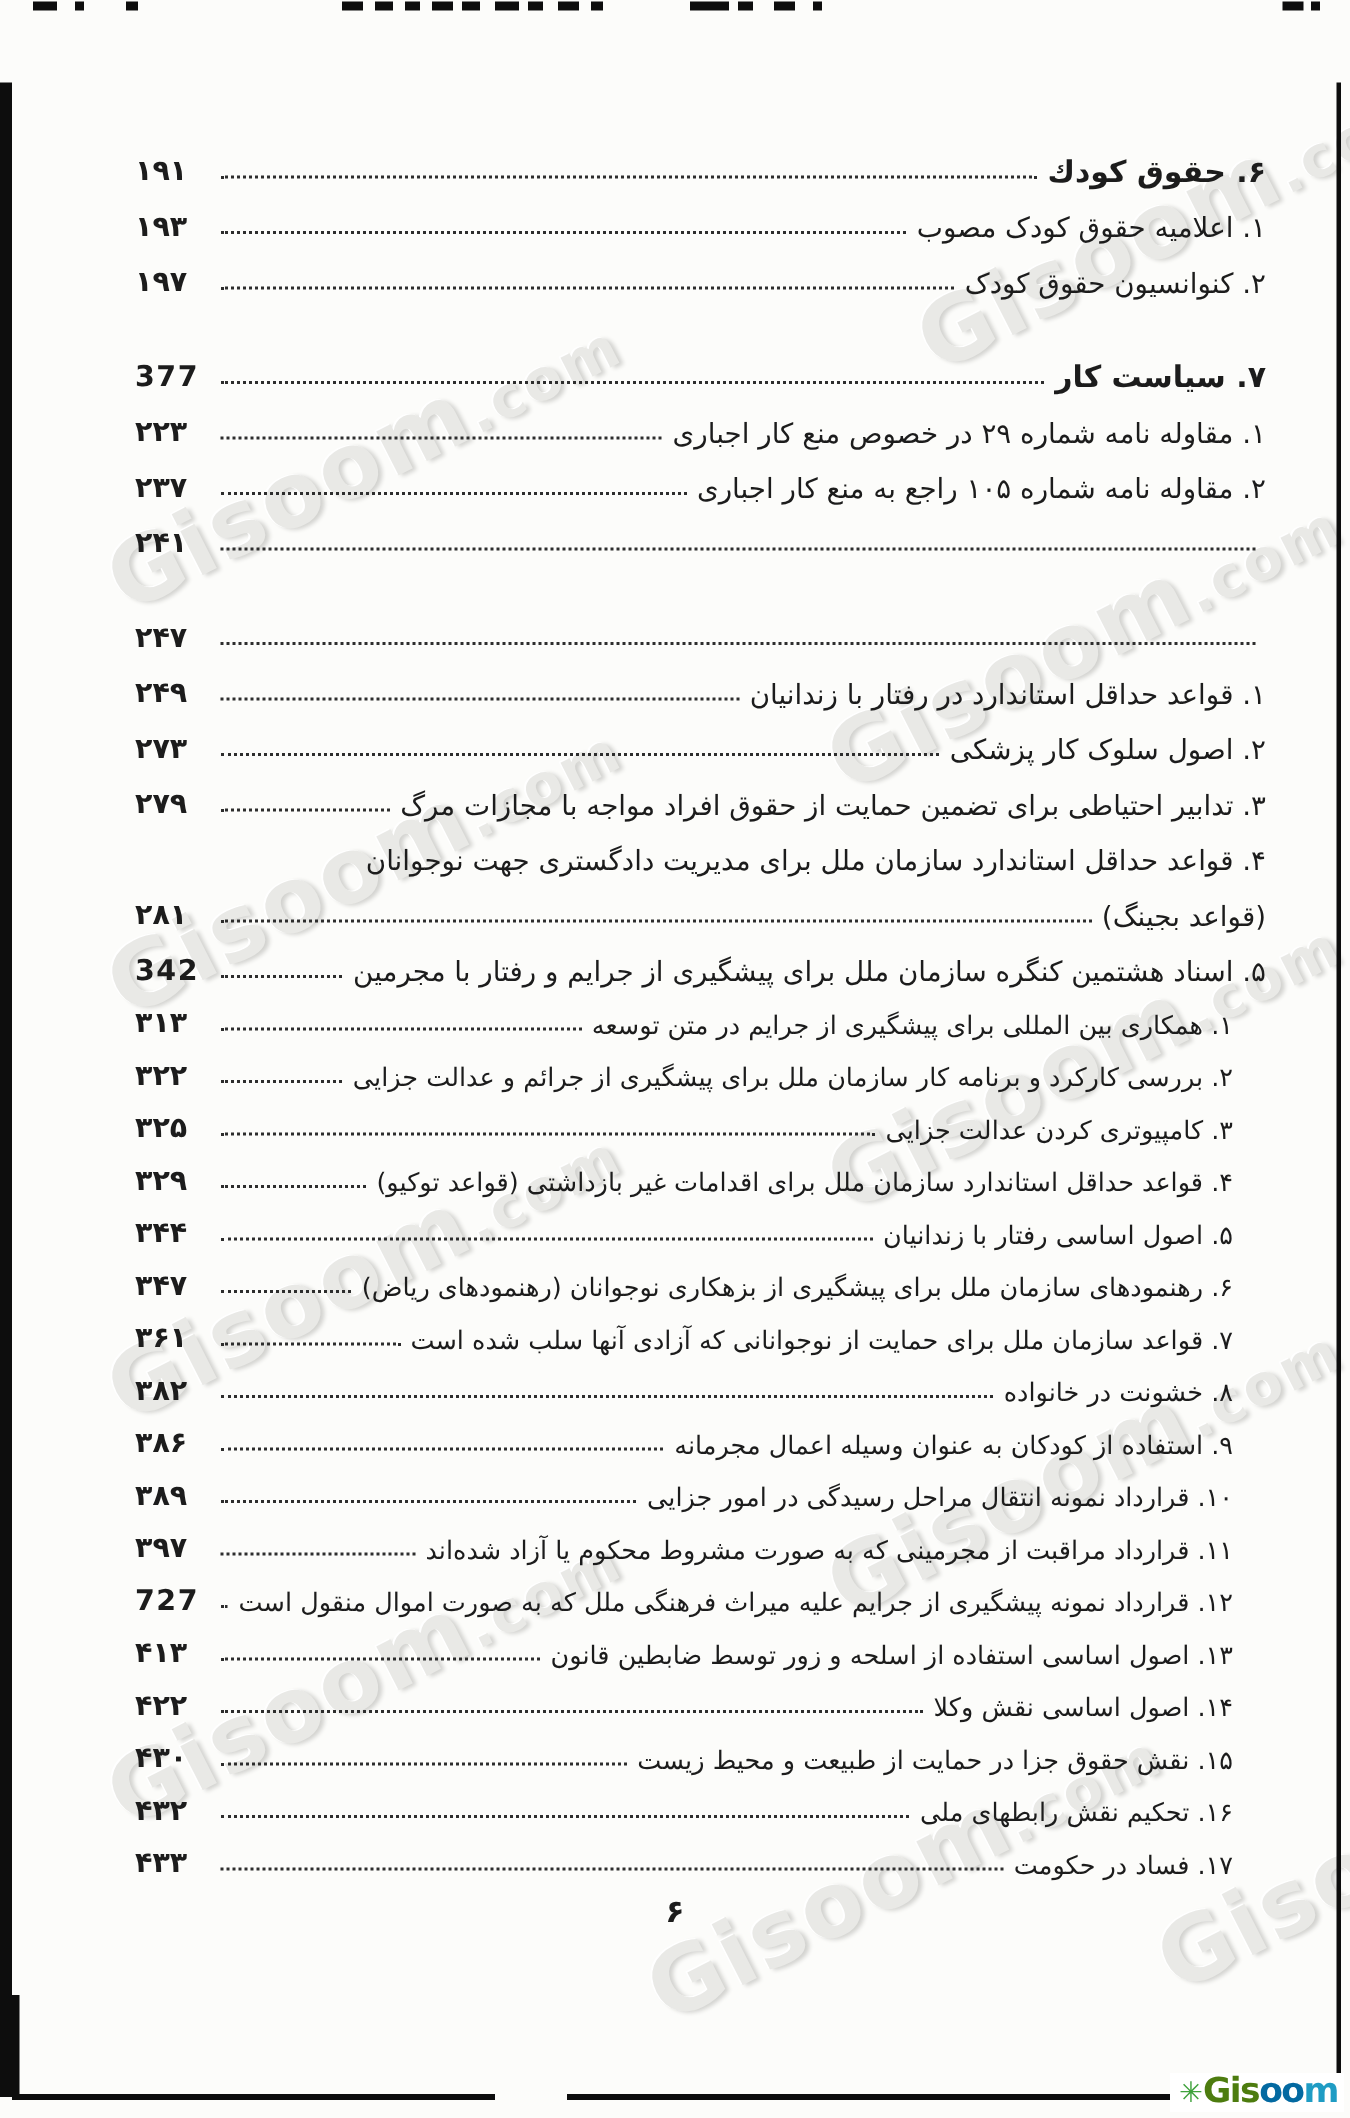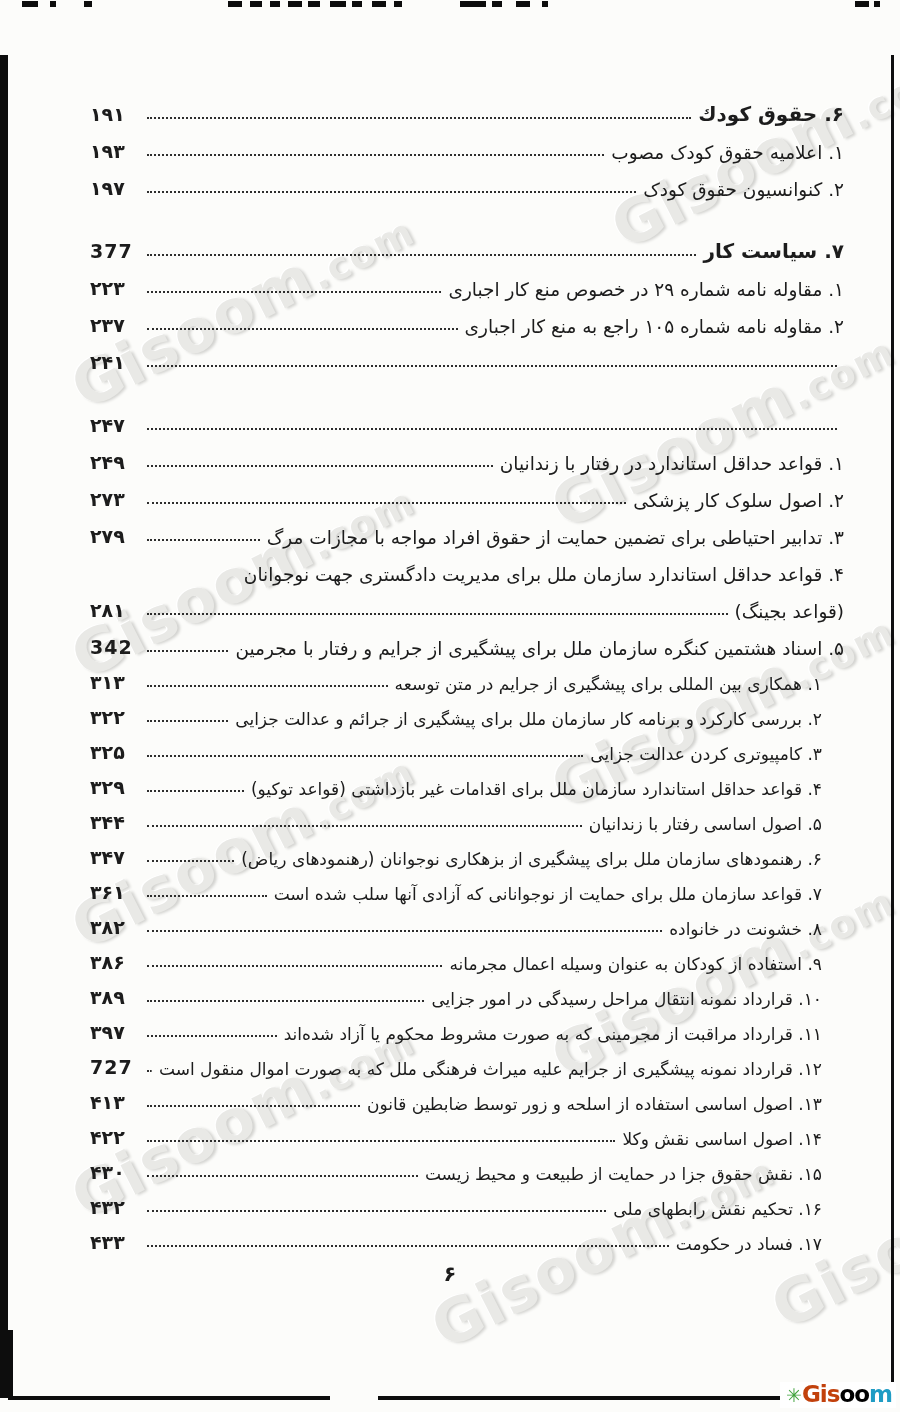--- a/index.html
+++ b/index.html
@@ -57,22 +57,22 @@
     text-align:center;font-size:21px;font-weight:bold;
   }
   
   .logo{
     position:absolute;right:4px;bottom:4px;z-index:5;
     background:#ffffff;padding:1px 4px 2px 6px;
     font-weight:bold;font-size:23px;letter-spacing:-1px;
     white-space:nowrap;line-height:1;
   }
   .logo .star{color:#3fa23c;font-size:19px;letter-spacing:0;}
-  .logo .p1{color:#c2410c;}
-  .logo .p2{color:#000000;}
+  .logo .p1{color:#4d7c0f;}
+  .logo .p2{color:#0369a1;}
   .logo .p3{color:#1f9cc4;}
 </style>
 </head>
 <body>
 
 <div class="page">
 
   <div class="wm-layer">
       <span class="wm" style="left: 600px; top: 200px;"><span class="wm-main">Gisoom</span><span class="wm-suffix">.com</span></span>
       <span class="wm" style="left: 60px; top: 360px;"><span class="wm-main">Gisoom</span><span class="wm-suffix">.com</span></span>

